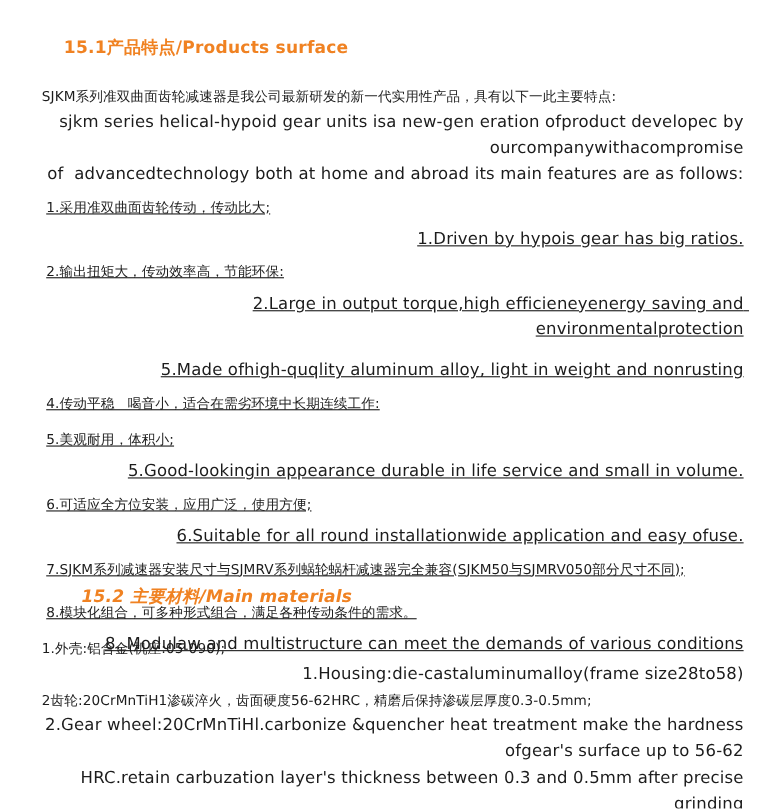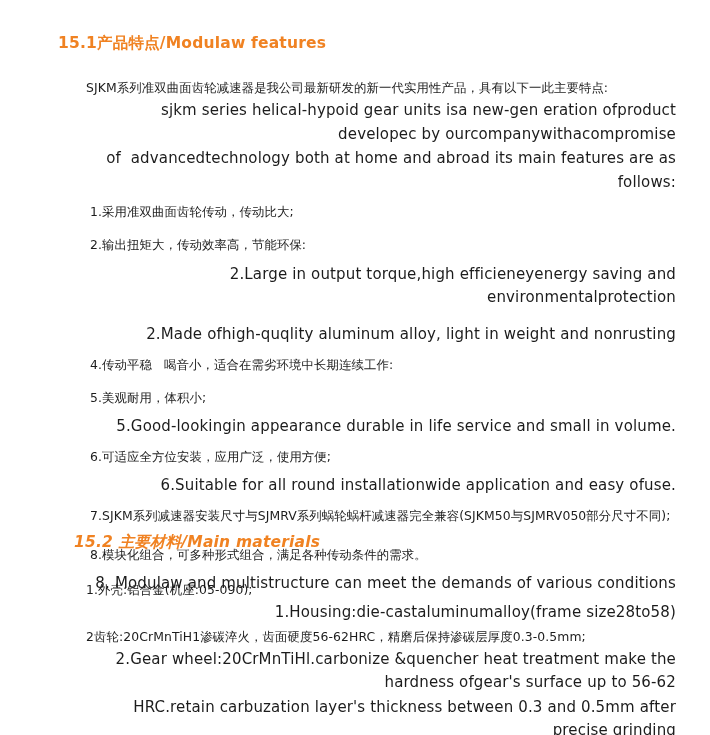--- a/index.html
+++ b/index.html
@@ -40,64 +40,64 @@
     top: 532px;
     font-style: italic;
   }
   .body-block {
     position: absolute;
     left: 38px;
     right: 34px;
     font-size: 12.2px;
     line-height: 1.55;
     color: #1c1c1c;
-    margin-left: 48px;
   }
   .block-1 { top: 78px; }
   .block-2 { top: 580px; }
   .para {
     margin: 0 0 2px 0;
     font-size: 12.2px;
     line-height: 1.56;
     white-space: pre-wrap;
   }
   .para.cn {
     font-size: 12.4px;
     letter-spacing: 0.1px;
   }
   .para.en {
     font-size: 15px;
     letter-spacing: 0.15px;
     text-align: right;
   }
   .para.tight { margin-bottom: 1px; }
   .gap-sm { height: 6px; }
-  .indent { padding-left: 4px; }
+  .indent { padding-left: 4px; text-decoration: underline; }
 </style>
 </head>
 <body>
 
 <div class="page">
 
-  <h2 class="section-heading heading-1">15.1产品特点/Modulaw features</h2>
+  <h2 class="section-heading heading-1">15.1产品特点/Products surface</h2>
 
   <div class="body-block block-1">
     <p class="para cn">SJKM系列准双曲面齿轮减速器是我公司最新研发的新一代实用性产品，具有以下一此主要特点:</p>
     <p class="para en tight">sjkm series helical-hypoid gear units isa new-gen eration ofproduct developec by ourcompanywithacompromise</p>
     <p class="para en">of  advancedtechnology both at home and abroad its main features are as follows:</p>
     <div class="gap-sm"></div>
     <p class="para cn indent">1.采用准双曲面齿轮传动，传动比大;</p>
     <div class="gap-sm"></div>
+    <p class="para en indent">1.Driven by hypois gear has big ratios.</p>
     <div class="gap-sm"></div>
     <p class="para cn indent">2.输出扭矩大，传动效率高，节能环保:</p>
     <div class="gap-sm"></div>
     <p class="para en indent">2.Large in output torque,high efficieneyenergy saving and environmentalprotection</p>
     <div class="gap-sm"></div>
     <div class="gap-sm"></div>
-    <p class="para en indent">2.Made ofhigh-quqlity aluminum alloy, light in weight and nonrusting</p>
+    <p class="para en indent">5.Made ofhigh-quqlity aluminum alloy, light in weight and nonrusting</p>
     <div class="gap-sm"></div>
     <p class="para cn indent">4.传动平稳   喝音小，适合在需劣环境中长期连续工作:</p>
     <div class="gap-sm"></div>
     <div class="gap-sm"></div>
     <p class="para cn indent">5.美观耐用，体积小;</p>
     <div class="gap-sm"></div>
     <p class="para en indent">5.Good-lookingin appearance durable in life service and small in volume.</p>
     <div class="gap-sm"></div>
     <p class="para cn indent">6.可适应全方位安装，应用广泛，使用方便;</p>
     <div class="gap-sm"></div>

